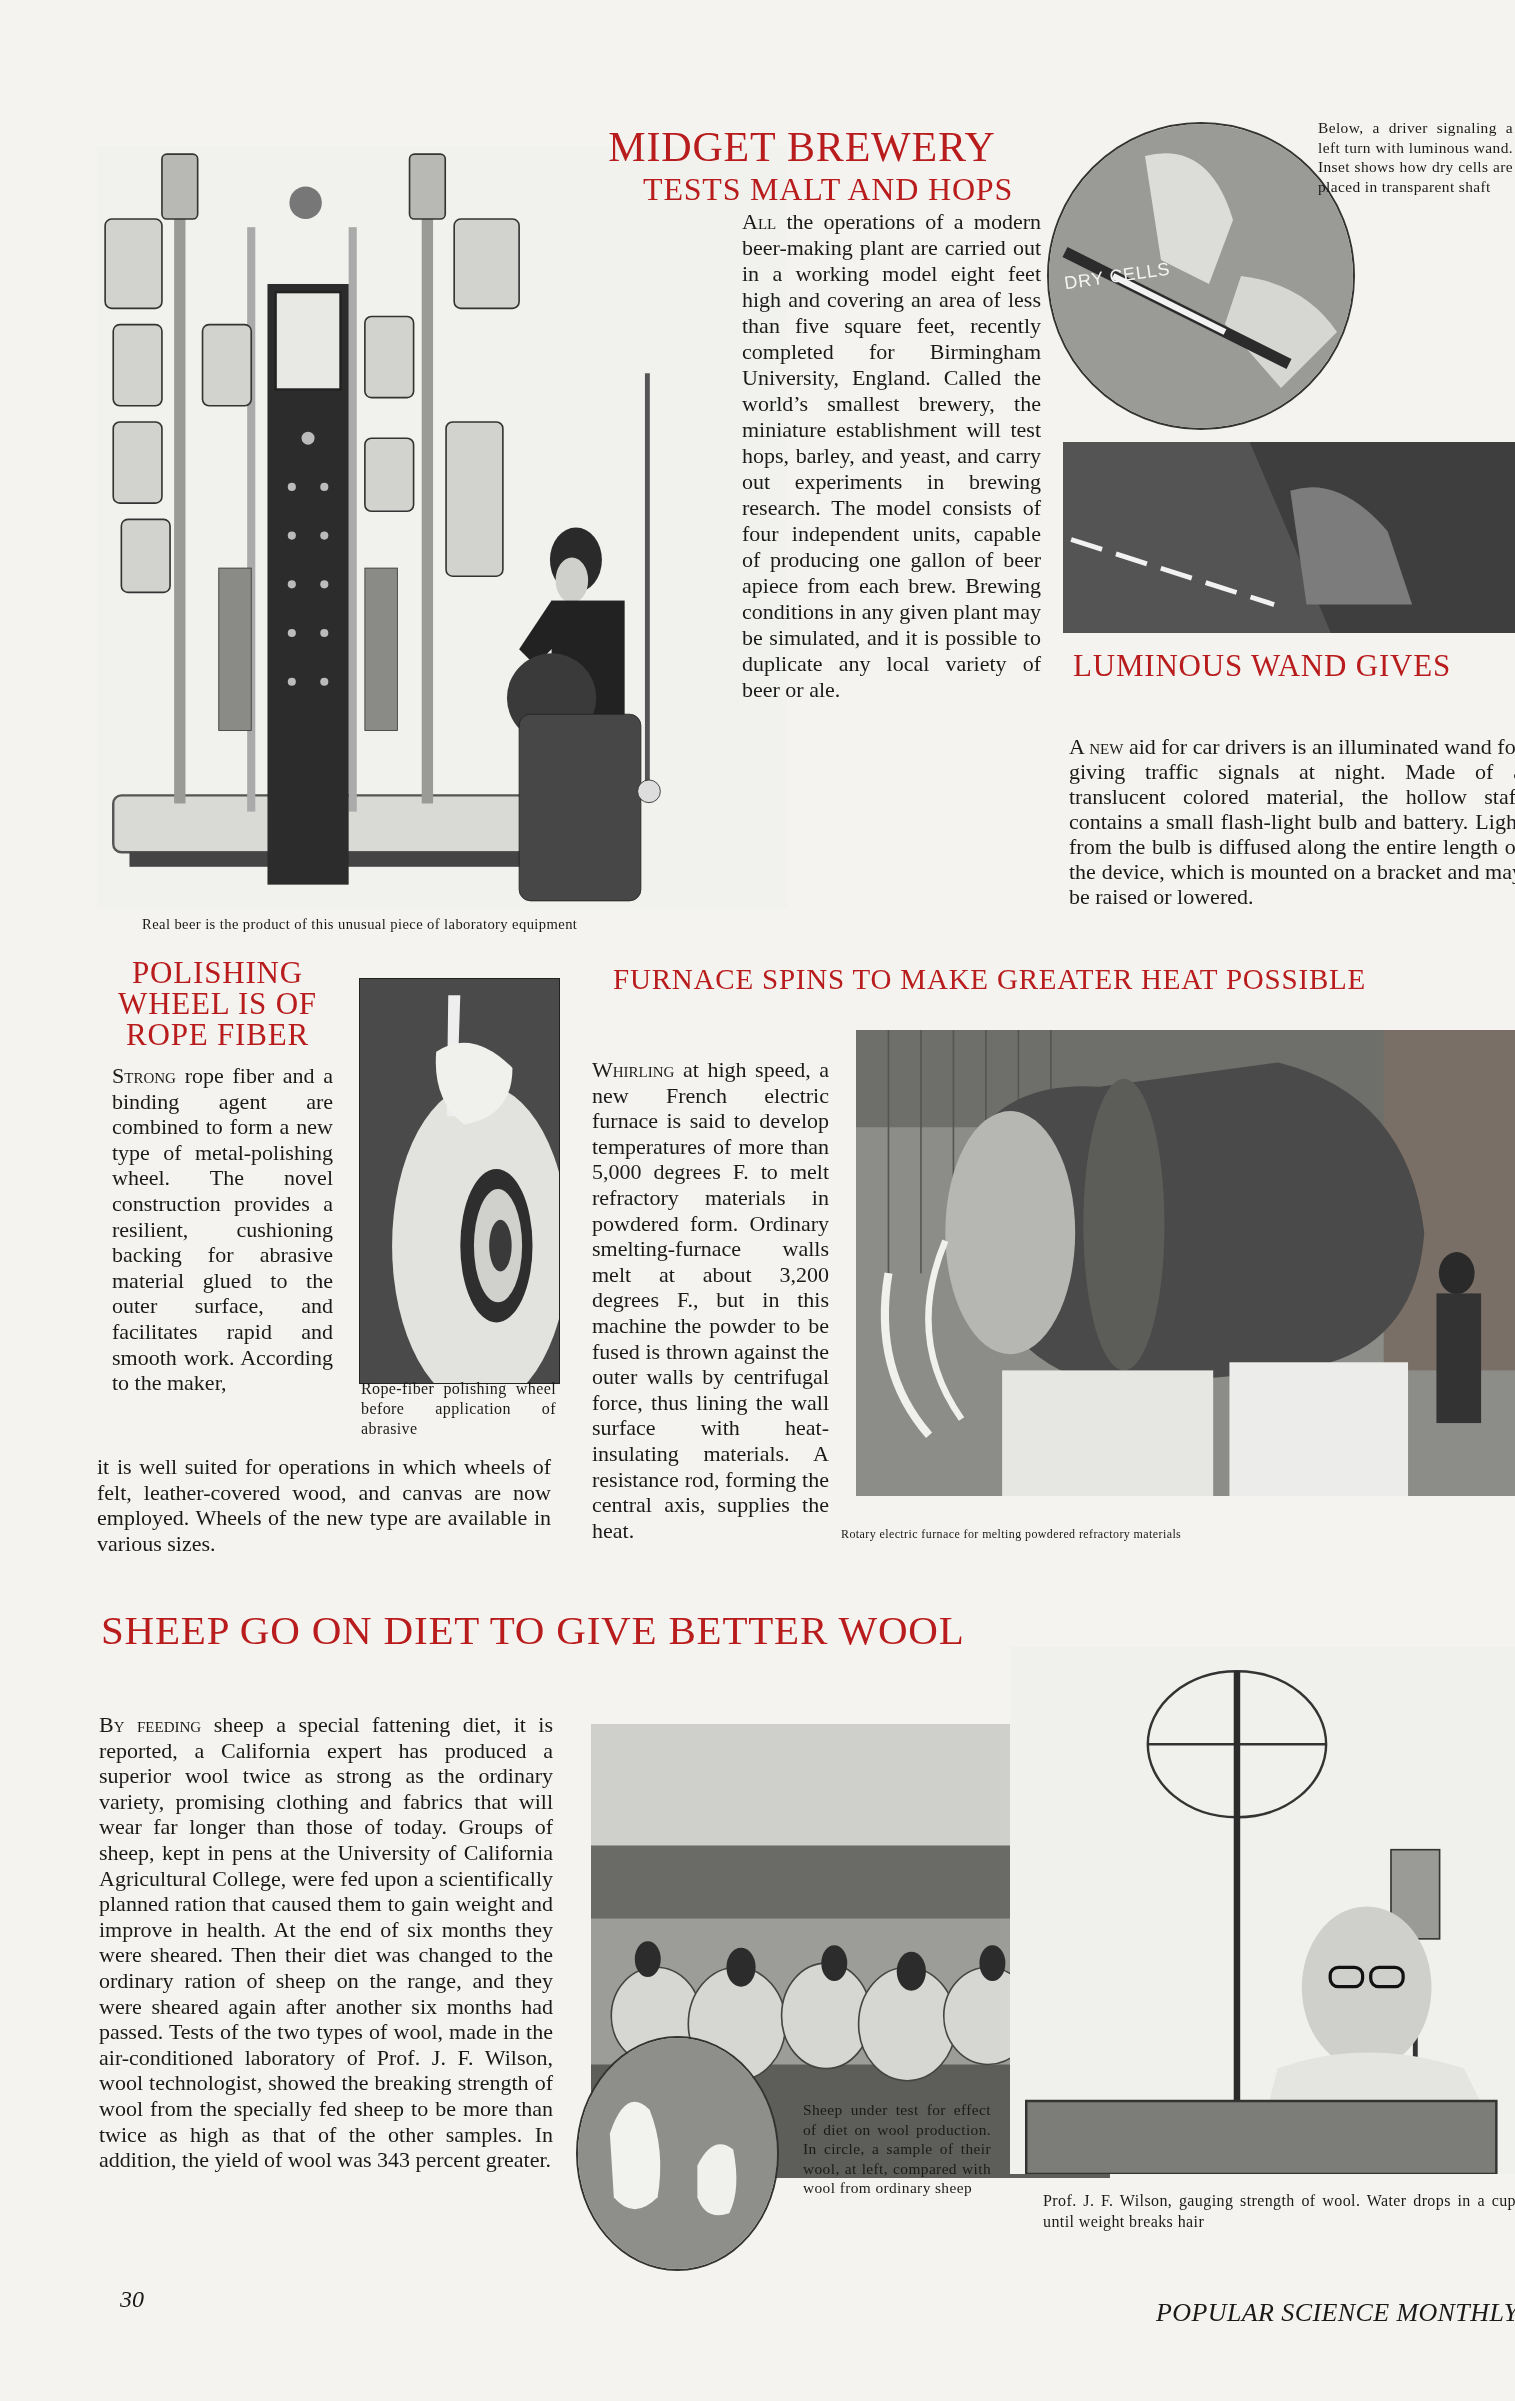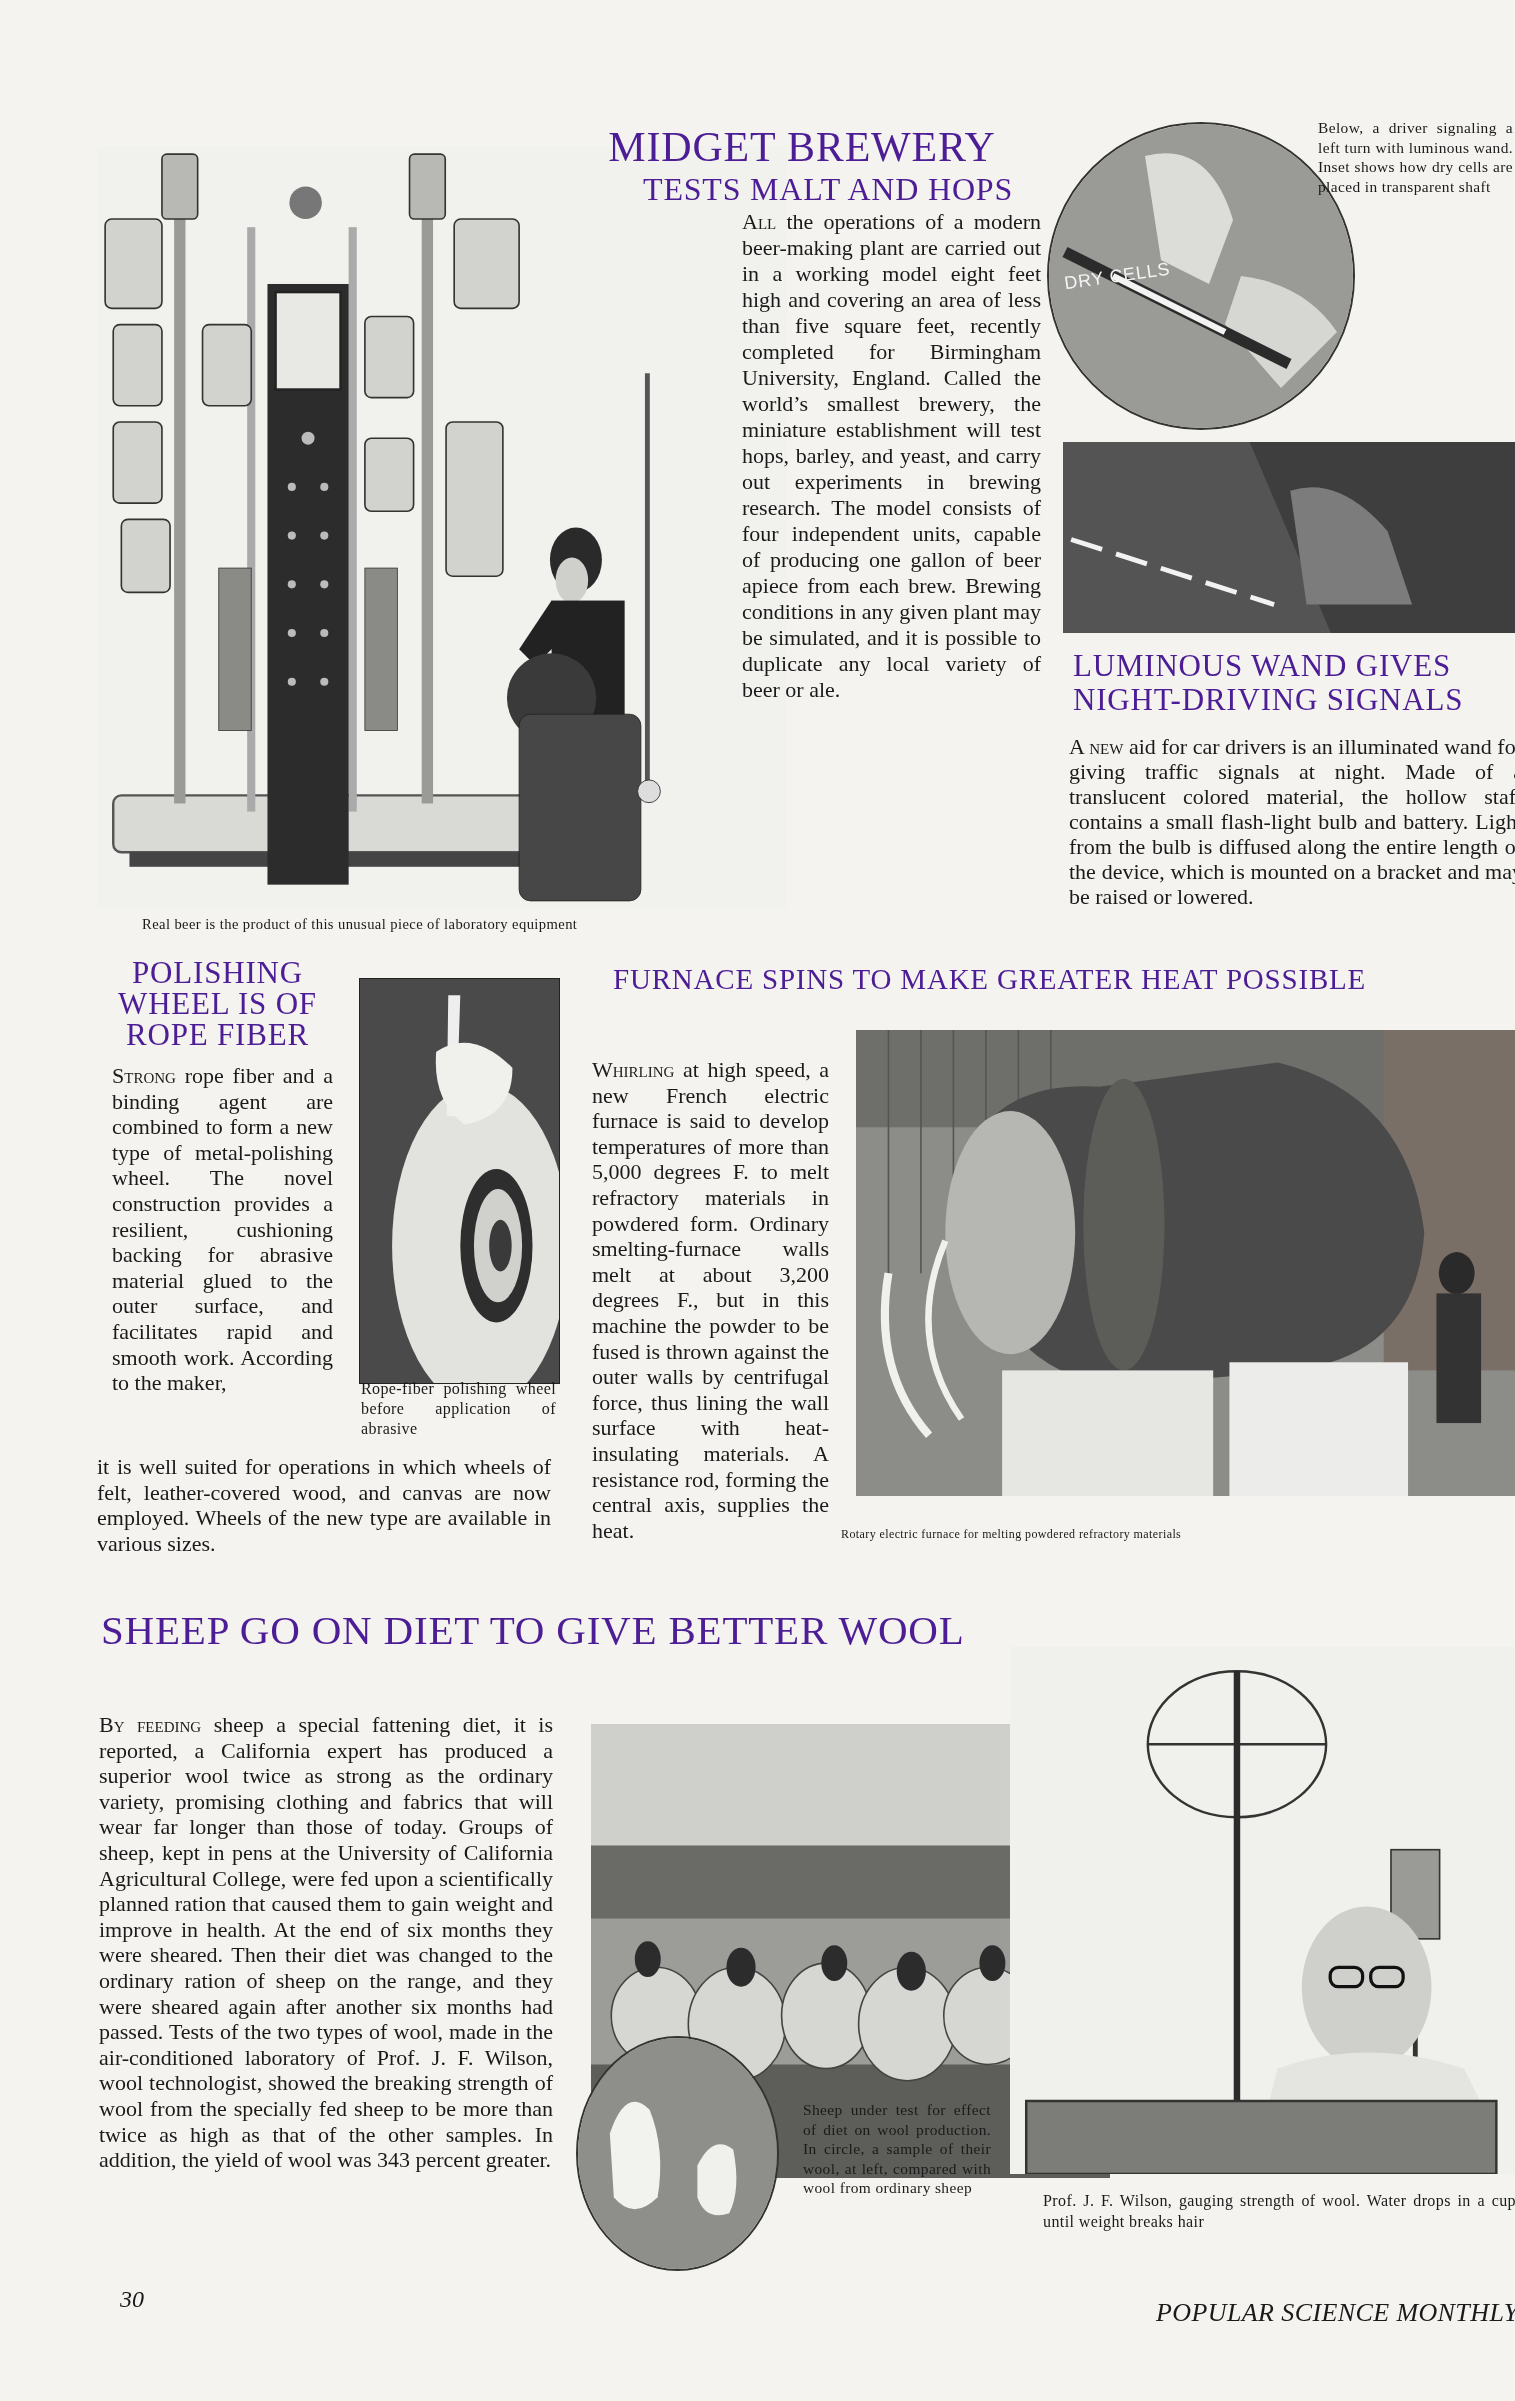--- a/index.html
+++ b/index.html
@@ -1,19 +1,19 @@
 <!DOCTYPE html>
 <html style="font-size:13px"><head>
 <meta charset="utf-8">
 <style>
   html,body{margin:0;padding:0;}
   body{width:1515px;height:2401px;background:#f4f3ef;position:relative;overflow:hidden;
        font-family:"Liberation Serif","DejaVu Serif",serif;color:#1a1a1a;}
   .abs{position:absolute;}
-  .head{font-family:"Liberation Serif","DejaVu Serif",serif;font-weight:normal;letter-spacing:0.8px;color:#4c1d95;line-height:1.0;margin:0;}
+  .head{font-family:"Liberation Serif","DejaVu Serif",serif;font-weight:normal;letter-spacing:0.8px;color:#b91c1c;line-height:1.0;margin:0;}
   .body{font-size:22px;line-height:26px;text-align:justify;margin:0;}
   .body p{margin:0;}
   .sc{font-variant:small-caps;}
   .cap{font-size:15.4px;line-height:18.7px;text-align:justify;letter-spacing:0.4px;}
   .photo{position:absolute;overflow:hidden;}
   .photo svg{display:block;width:100%;height:100%;}
 </style>
 </head>
 <body>
 
@@ -101,21 +101,20 @@
     <path d="M240 190 Q320 200 360 260 L290 330 L220 250 Z" fill="#d6d6d2"></path>
     <line x1="20" y1="160" x2="300" y2="300" stroke="#2b2b2b" stroke-width="14"></line>
     <line x1="80" y1="190" x2="220" y2="260" stroke="#f2f2f2" stroke-width="8"></line>
   </svg>
   <div class="abs" style="left:14.6px;top:142px;font-family:'Liberation Sans',sans-serif;font-size:18px;color:#f4f4f4;letter-spacing:0.8px;transform:rotate(-8deg);">DRY CELLS</div>
 </div>
 <div class="abs cap" style="left:1318px;top:118px;width:195px;font-size:15.4px;line-height:19.5px;">Below, a driver signaling a left turn with luminous wand. Inset shows how dry cells are placed in transparent shaft</div>
 
 <h2 class="abs head" style="left:1073px;top:649px;width:443px;font-size:31px;line-height:34px;">
   <span style="display:block;">LUMINOUS WAND GIVES</span>
-  <span style="display:block;">NIGHT-DRIVING SIGNALS</span>
 </h2>
 <div class="abs body" style="left:1069px;top:734px;width:454px;font-size:22px;line-height:25px;">
   <p><span class="sc">A new</span> <span>aid for car drivers is an illuminated wand for giving traffic signals at night. Made of a translucent colored material, the hollow staff contains a small flash-light bulb and battery. Light from the bulb is diffused along the entire length of the device, which is mounted on a bracket and may be raised or lowered.</span></p>
 </div>
 
 <h2 class="abs head" style="left:104px;top:957px;width:227px;font-size:31px;line-height:31px;text-align:center;">
   <span style="display:block;text-align:center;">POLISHING</span>
   <span style="display:block;">WHEEL IS OF</span>
   <span style="display:block;">ROPE FIBER</span>
 </h2>

